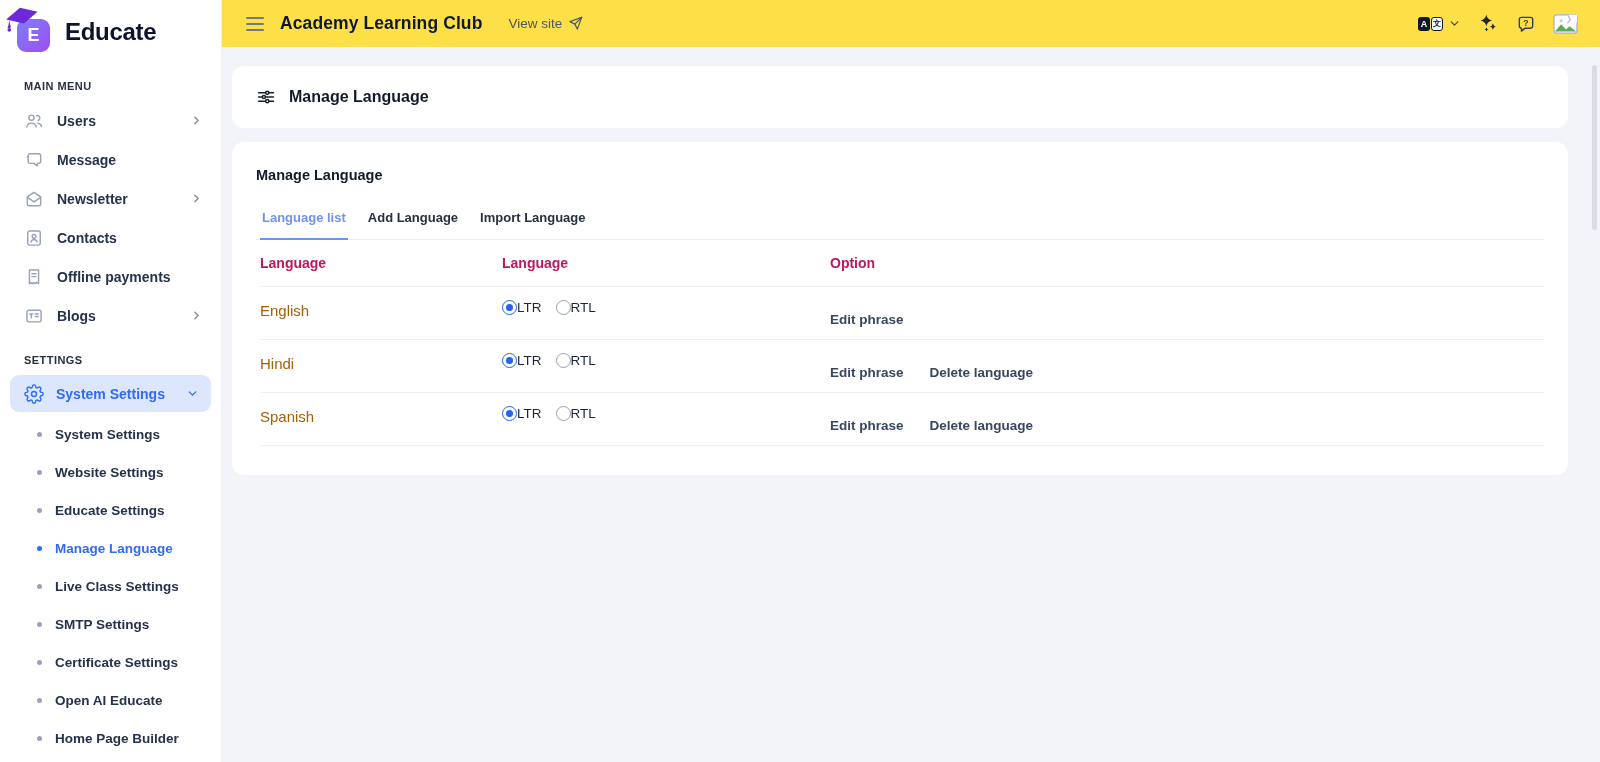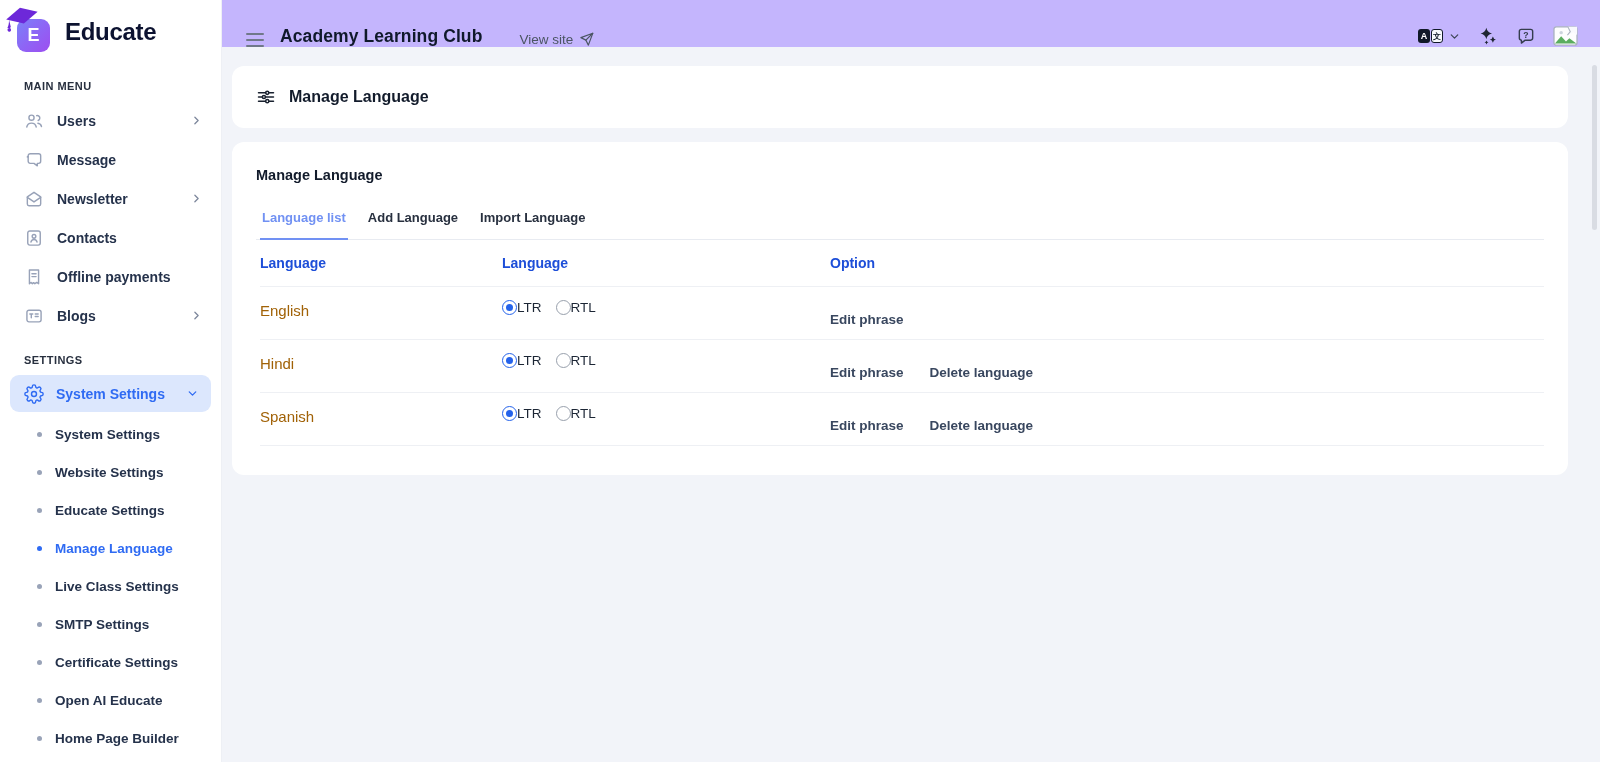--- a/index.html
+++ b/index.html
@@ -26,25 +26,25 @@
   .settings-parent .mi-icon{color:#2f6bf3;margin-right:12px}
   .settings-parent .mi-label{color:#2f6bf3;font-size:14px}
   .settings-parent .mi-chev{color:#2f6bf3}
   .sub-list{margin-top:3px}
   .sub-item{display:flex;align-items:center;height:38px;padding-left:37px;font-size:13.5px;font-weight:700;color:#25324b;cursor:pointer}
   .sub-item .bullet{width:5px;height:5px;border-radius:50%;background:#99a3b8;margin-right:13px;flex:0 0 auto}
   .sub-item.active{color:#2f6bf3}
   .sub-item.active .bullet{background:#2f6bf3}
 
   
-  .topbar{position:absolute;left:222px;right:0;top:0;height:47px;background:#c4b5fd;display:flex;align-items:flex-end;padding:0 22px 0 24px;z-index:2}
+  .topbar{position:absolute;left:222px;right:0;top:0;height:47px;background:#fde047;display:flex;align-items:center;padding:0 22px 0 24px;z-index:2}
   .hamburger{width:18px;height:14px;display:flex;flex-direction:column;justify-content:space-between;cursor:pointer;margin-right:16px}
   .hamburger span{display:block;height:2px;background:#70788a;border-radius:1px}
   .topbar-title{font-size:17.5px;font-weight:800;color:#10192b;letter-spacing:.1px}
-  .view-site{display:flex;align-items:center;gap:6px;margin-left:37px;font-size:13.5px;font-weight:500;color:#4b5563;cursor:pointer}
+  .view-site{display:flex;align-items:center;gap:6px;margin-left:26px;font-size:13.5px;font-weight:500;color:#4b5563;cursor:pointer}
   .view-site svg{width:15px;height:15px;color:#4b5563}
   .topbar-right{margin-left:auto;display:flex;align-items:center;gap:17px}
   .translate-wrap{display:flex;align-items:center;gap:5px;cursor:pointer}
   .translate-icon{display:flex;align-items:center}
   .tr-a{width:12px;height:14px;background:#101828;color:#fff;border-radius:3px;font-size:9px;font-weight:800;display:flex;align-items:center;justify-content:center}
   .tr-zh{width:12px;height:14px;border:1.5px solid #101828;color:#101828;border-radius:3px;font-size:8px;font-weight:700;display:flex;align-items:center;justify-content:center;margin-left:1px;background:#f8f9fd}
   .chev-down{color:#3c4454}
   .icon-btn{cursor:pointer;color:#2d3546}
   .avatar{width:25px;height:22px;cursor:pointer}
 
@@ -55,21 +55,21 @@
   .page-title-card .pt-icon{width:20px;height:20px;color:#19212f}
   .page-title{font-size:16px;font-weight:800;color:#121b2b}
   .main-card{margin:14px 32px 0 10px;padding:25px 24px 29px 24px}
   .panel-title{font-size:14.5px;font-weight:800;color:#121b2b}
   .tabs{display:flex;gap:18px;margin-top:21px;border-bottom:1px solid #e8ebf1;padding-left:4px}
   .tab{font-size:13px;font-weight:600;color:#28303f;padding:6px 2px 13px 2px;cursor:pointer;border-bottom:2px solid transparent;margin-bottom:-1px}
   .tab.active{color:#7191f3;border-bottom-color:#7191f3}
   .table{padding-left:4px}
   .trow{display:grid;grid-template-columns:242px 328px 1fr;border-bottom:1px solid #eef0f4;align-items:start}
   .thead{height:47px}
-  .thead .th{font-size:14px;font-weight:700;color:#1d4ed8;padding-top:15px}
+  .thead .th{font-size:14px;font-weight:700;color:#be185d;padding-top:15px}
   .tbody-row{height:53px}
   .cell-lang{font-size:15px;color:#a16207;padding-top:15px}
   .cell-dir{display:flex;align-items:center;gap:14px;padding-top:13px}
   .radio-group{display:flex;align-items:center;cursor:pointer}
   .radio{width:15px;height:15px;border-radius:50%;border:1.5px solid #98a0ac;background:#fff;position:relative;flex:0 0 auto}
   .radio.checked{border-color:#2563eb}
   .radio.checked::after{content:"";position:absolute;left:2.5px;top:2.5px;width:7px;height:7px;border-radius:50%;background:#2563eb}
   .radio-label{font-size:13.5px;font-weight:500;color:#1c2635}
   .cell-opt{display:flex;gap:26px;padding-top:25px}
   .opt-link{font-size:13.5px;font-weight:700;color:#39475f;cursor:pointer;text-decoration:none}

